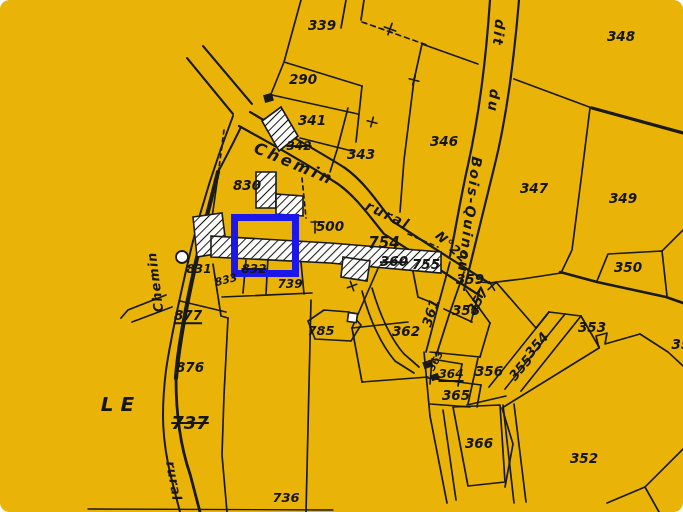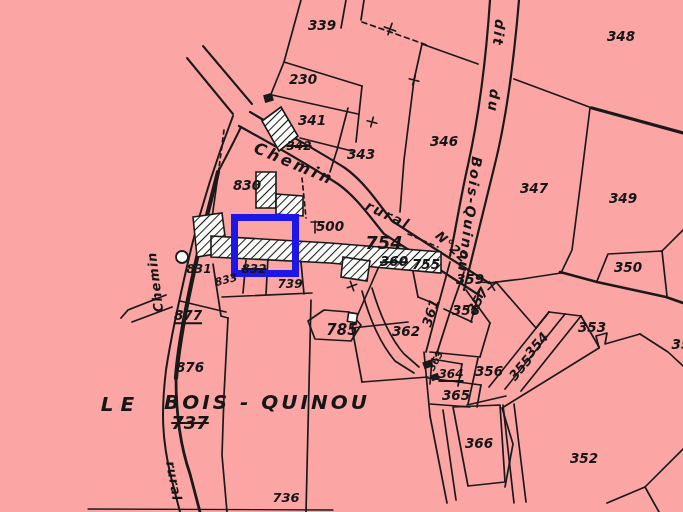--- a/index.html
+++ b/index.html
@@ -1,19 +1,20 @@
 <!DOCTYPE html>
 <html><head>
 <meta charset="utf-8">
 <style>
   html,body{margin:0;padding:0;background:#ffffff;}
   .map-container{
     position:relative;width:683px;height:512px;overflow:hidden;
-    background:#fca5a5;
+    background:#eab308;
     font-family:"DejaVu Sans", sans-serif;
+    border-radius:9px;
   }
   .map-container svg{position:absolute;left:0;top:0;}
   #labels-layer{position:absolute;left:0;top:0;width:100%;height:100%;pointer-events:none;}
   .map-label{
     position:absolute;color:#161616;white-space:nowrap;
     font-style:italic;font-weight:bold;line-height:1;
     transform-origin:center center;
   }
   .map-label.place{font-weight:bold;}
   .map-label.road{font-weight:bold;}
@@ -189,21 +190,21 @@
           <path d="M315,221 L315,233 M311,222 L319,222"></path>
         </g>
     <path d="M408,234 L438,247" stroke-dasharray="4,4"></path>
   </g>
 </svg>
 
 <div id="highlight-box" style="left: 231px; top: 214px; width: 68px; height: 63px; border: 7px solid rgb(28, 22, 232);"></div>
 
 <div id="labels-layer">
       <div class="map-label" style="left: 322px; top: 26px; font-size: 13.5px; transform: translate(-50%, -50%) rotate(0deg);">339</div>
-      <div class="map-label" style="left: 303px; top: 80px; font-size: 13.5px; transform: translate(-50%, -50%) rotate(0deg);">230</div>
+      <div class="map-label" style="left: 303px; top: 80px; font-size: 13.5px; transform: translate(-50%, -50%) rotate(0deg);">290</div>
       <div class="map-label" style="left: 312px; top: 121px; font-size: 13.5px; transform: translate(-50%, -50%) rotate(0deg);">341</div>
       <div class="map-label strike" style="left: 299px; top: 146px; font-size: 12px; transform: translate(-50%, -50%) rotate(0deg);">342</div>
       <div class="map-label" style="left: 361px; top: 155px; font-size: 13.5px; transform: translate(-50%, -50%) rotate(0deg);">343</div>
       <div class="map-label" style="left: 444px; top: 142px; font-size: 13.5px; transform: translate(-50%, -50%) rotate(0deg);">346</div>
       <div class="map-label" style="left: 534px; top: 189px; font-size: 13.5px; transform: translate(-50%, -50%) rotate(0deg);">347</div>
       <div class="map-label" style="left: 621px; top: 37px; font-size: 13.5px; transform: translate(-50%, -50%) rotate(0deg);">348</div>
       <div class="map-label" style="left: 623px; top: 199px; font-size: 13.5px; transform: translate(-50%, -50%) rotate(0deg);">349</div>
       <div class="map-label" style="left: 628px; top: 268px; font-size: 13.5px; transform: translate(-50%, -50%) rotate(0deg);">350</div>
       <div class="map-label" style="left: 681px; top: 345px; font-size: 13.5px; transform: translate(-50%, -50%) rotate(0deg);">35</div>
       <div class="map-label" style="left: 584px; top: 459px; font-size: 13.5px; transform: translate(-50%, -50%) rotate(0deg);">352</div>
@@ -218,31 +219,30 @@
       <div class="map-label" style="left: 431px; top: 313px; font-size: 13.5px; transform: translate(-50%, -50%) rotate(-72deg);">361</div>
       <div class="map-label" style="left: 406px; top: 332px; font-size: 13.5px; transform: translate(-50%, -50%) rotate(0deg);">362</div>
       <div class="map-label" style="left: 436px; top: 361px; font-size: 10px; transform: translate(-50%, -50%) rotate(-62deg);">363</div>
       <div class="map-label underline" style="left: 451px; top: 374px; font-size: 12px; transform: translate(-50%, -50%) rotate(0deg);">364</div>
       <div class="map-label" style="left: 456px; top: 396px; font-size: 13.5px; transform: translate(-50%, -50%) rotate(0deg); font-style: italic;">365</div>
       <div class="map-label" style="left: 479px; top: 444px; font-size: 13.5px; transform: translate(-50%, -50%) rotate(0deg);">366</div>
       <div class="map-label" style="left: 286px; top: 497px; font-size: 13px; transform: translate(-50%, -50%) rotate(0deg);">736</div>
       <div class="map-label strike" style="left: 190px; top: 423px; font-size: 18px; transform: translate(-50%, -50%) rotate(0deg);">737</div>
       <div class="map-label" style="left: 290px; top: 284px; font-size: 12px; transform: translate(-50%, -50%) rotate(0deg);">739</div>
       <div class="map-label" style="left: 330px; top: 227px; font-size: 13.5px; transform: translate(-50%, -50%) rotate(0deg);">500</div>
-      <div class="map-label" style="left: 384px; top: 243px; font-size: 18px; transform: translate(-50%, -50%) rotate(0deg);">754</div>
+      <div class="map-label" style="left: 384px; top: 243px; font-size: 15px; transform: translate(-50%, -50%) rotate(0deg);">754</div>
       <div class="map-label" style="left: 426px; top: 265px; font-size: 13.5px; transform: translate(-50%, -50%) rotate(0deg);">755</div>
-      <div class="map-label" style="left: 321px; top: 330px; font-size: 15px; transform: translate(-50%, -50%) rotate(0deg); margin-left: 21px;">785</div>
+      <div class="map-label" style="left: 321px; top: 330px; font-size: 13px; transform: translate(-50%, -50%) rotate(0deg);">785</div>
       <div class="map-label" style="left: 247px; top: 186px; font-size: 13.5px; transform: translate(-50%, -50%) rotate(0deg);">830</div>
       <div class="map-label" style="left: 199px; top: 269px; font-size: 12px; transform: translate(-50%, -50%) rotate(0deg);">831</div>
       <div class="map-label strike" style="left: 254px; top: 269px; font-size: 12px; transform: translate(-50%, -50%) rotate(0deg);">832</div>
       <div class="map-label" style="left: 226px; top: 280px; font-size: 11px; transform: translate(-50%, -50%) rotate(-14deg);">833</div>
       <div class="map-label" style="left: 190px; top: 368px; font-size: 13.5px; transform: translate(-50%, -50%) rotate(0deg);">876</div>
       <div class="map-label underline" style="left: 188px; top: 316px; font-size: 13.5px; transform: translate(-50%, -50%) rotate(0deg);">877</div>
       <div class="map-label place" style="left: 121px; top: 404px; font-size: 20px; letter-spacing: 7px; transform: translate(-50%, -50%) rotate(0deg);">LE</div>
-      <div class="map-label place" style="left: 267px; top: 402px; font-size: 20px; letter-spacing: 3px; transform: translate(-50%, -50%) rotate(0deg);">BOIS - QUINOU</div>
       <div class="map-label road" style="left: 294px; top: 164px; font-size: 16px; letter-spacing: 3px; transform: translate(-50%, -50%) rotate(23deg);">Chemin</div>
       <div class="map-label road" style="left: 388px; top: 215px; font-size: 14px; letter-spacing: 2px; transform: translate(-50%, -50%) rotate(26deg);">rural</div>
       <div class="map-label road" style="left: 452px; top: 247px; font-size: 13px; letter-spacing: 1px; transform: translate(-50%, -50%) rotate(43deg);">N°22</div>
       <div class="map-label road" style="left: 499px; top: 33px; font-size: 14px; letter-spacing: 2px; transform: translate(-50%, -50%) rotate(96deg);">dit</div>
       <div class="map-label road" style="left: 494px; top: 101px; font-size: 14px; letter-spacing: 2px; transform: translate(-50%, -50%) rotate(96deg);">du</div>
       <div class="map-label road" style="left: 470px; top: 215px; font-size: 14px; letter-spacing: 2px; transform: translate(-50%, -50%) rotate(97deg);">Bois-Quinou</div>
       <div class="map-label road" style="left: 155px; top: 282px; font-size: 13px; letter-spacing: 1px; transform: translate(-50%, -50%) rotate(-97deg);">Chemin</div>
       <div class="map-label road" style="left: 174px; top: 481px; font-size: 13px; letter-spacing: 1px; transform: translate(-50%, -50%) rotate(80deg);">rural</div>
     </div>
 

